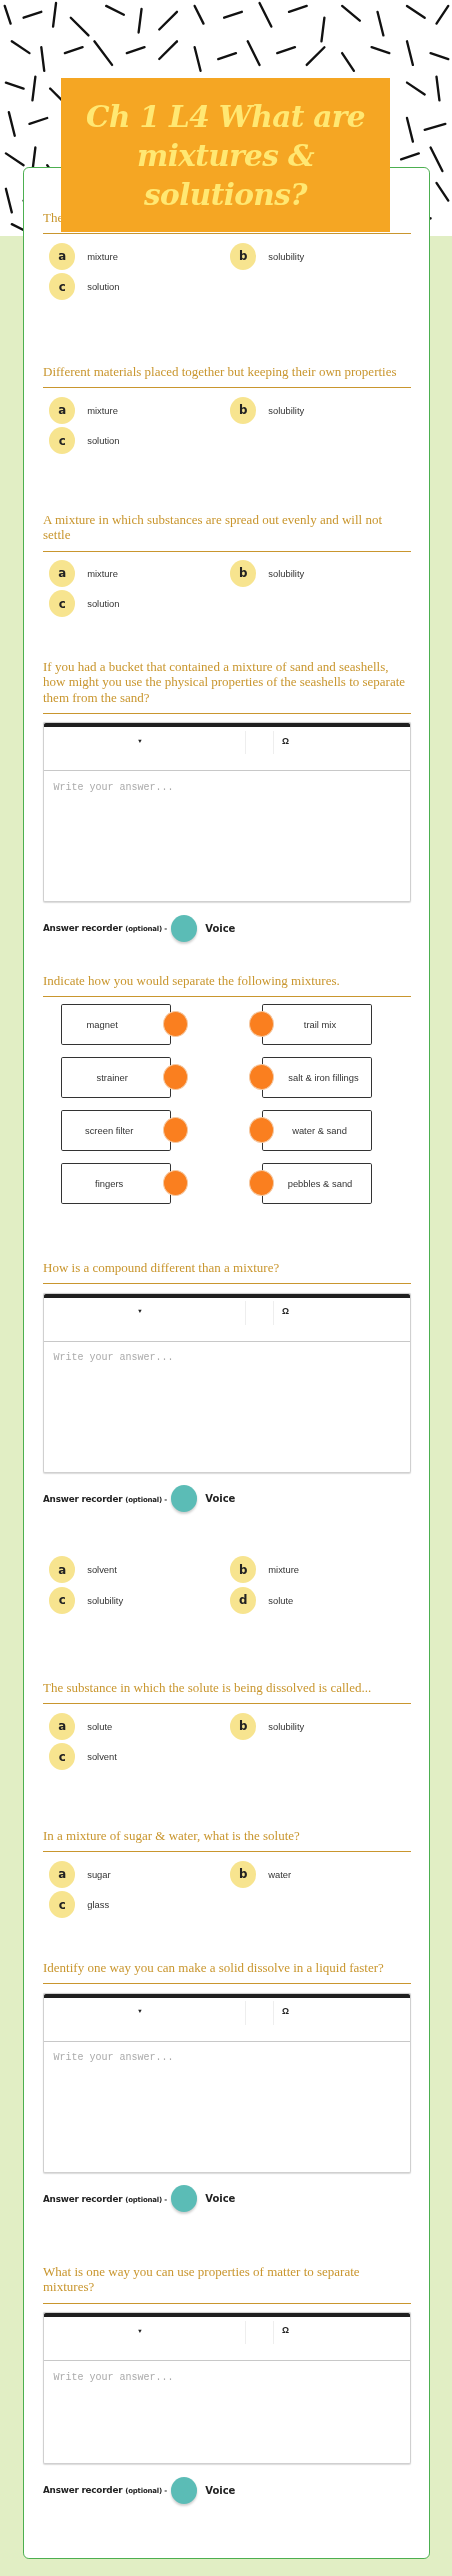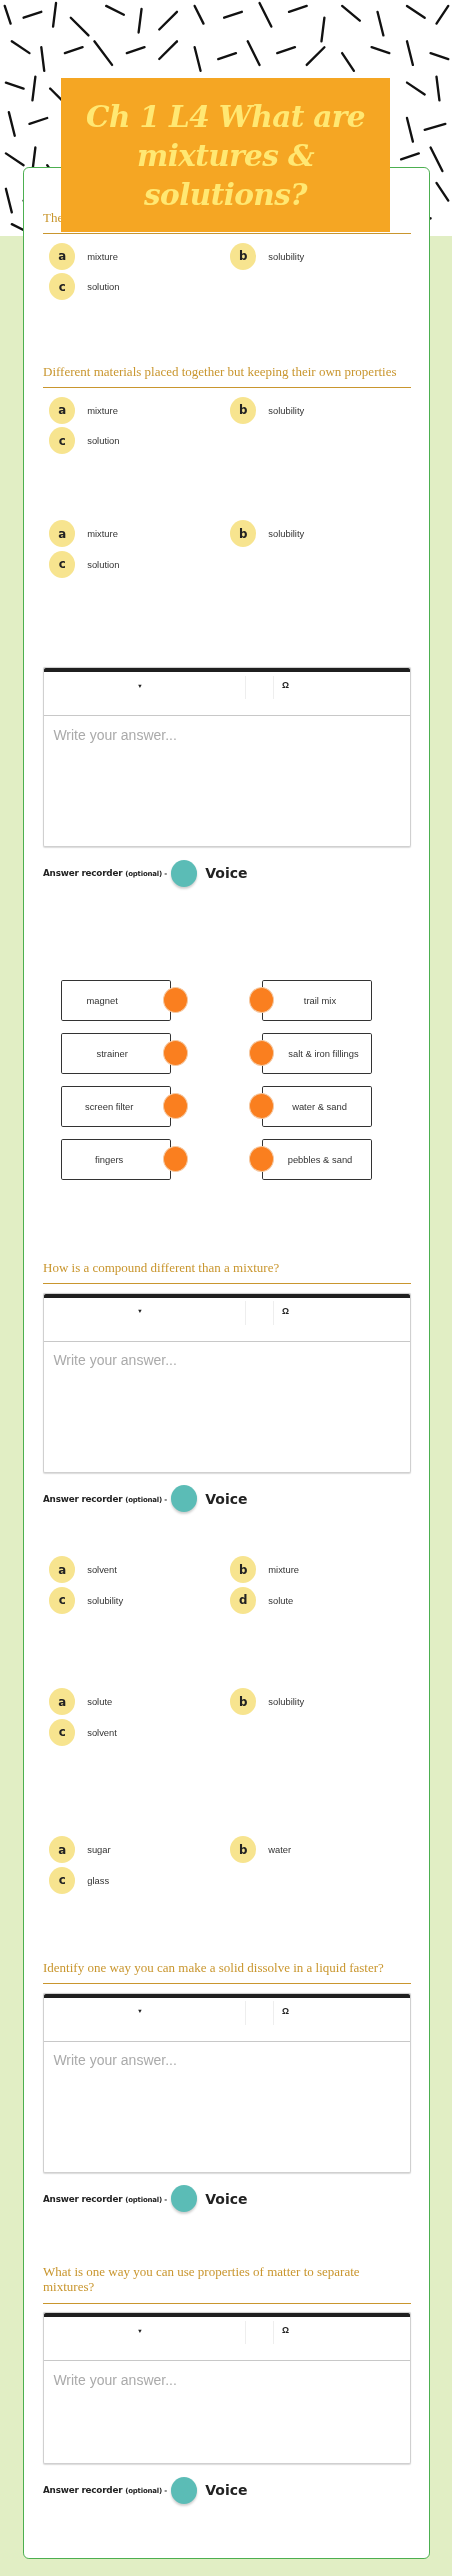--- a/index.html
+++ b/index.html
@@ -47,27 +47,27 @@
     flex-shrink: 0;
   }
   .opt-label { margin-left: 11.8px; font-size: 9.4px; color: #333; }
   .editor { margin-top: 8.2px; border: 0.6px solid #d0d0d0; border-radius: 1.8px; background: #fff; box-shadow: 0 0.6px 1.2px rgba(0,0,0,0.15); }
   .editor-top { height: 4.1px; background: #1f1f1f; border-radius: 1.8px 1.8px 0 0; }
   .toolbar { height: 44px; position: relative; border-bottom: 1.2px solid #c8c8c8; }
   .tb-caret { position: absolute; left: 93px; top: 10.6px; font-size: 5.9px; color: #222; cursor: pointer; }
   .tb-sep1 { position: absolute; left: 201px; top: 3.5px; width: 0.6px; height: 23.6px; background: #eee; }
   .tb-sep2 { position: absolute; left: 229px; top: 3.5px; width: 0.6px; height: 23.6px; background: #eee; }
   .tb-omega { position: absolute; left: 238px; top: 8.2px; font-size: 8.8px; font-weight: bold; color: #222; cursor: pointer; }
-  .answer { height: 128px; padding: 10.6px 9.4px; font-size: 14px; color: #aaa; font-family: Liberation Sans, sans-serif; width: 100%; border: none; resize: none; outline: none; background: transparent; }
+  .answer { height: 128px; padding: 10.6px 9.4px; font-size: 10px; color: #aaa; font-family: Liberation Mono, monospace; width: 100%; border: none; resize: none; outline: none; background: transparent; }
   .answer::placeholder { color: #aaa; }
   .recorder { display: flex; align-items: center; margin-top: 13px; height: 26px; }
   .rec-label { font-family: "DejaVu Sans", sans-serif; font-weight: bold; font-size: 8.8px; color: #222; letter-spacing: -0.2px; }
   .rec-opt { font-size: 7px; }
   .rec-btn { width: 26.5px; height: 27px; border-radius: 50%; background: #5bbcb6; margin-left: 3.5px; box-shadow: 0 1.8px 2.4px rgba(0,0,0,0.2); cursor: pointer; }
-  .rec-voice { margin-left: 8.2px; font-family: "DejaVu Sans", sans-serif; font-weight: bold; font-size: 14px; color: #222; }
+  .rec-voice { margin-left: 8.2px; font-family: "DejaVu Sans", sans-serif; font-weight: bold; font-size: 10px; color: #222; }
   .match { position: relative; height: 212px; }
   .mbox {
     position: absolute; width: 110px; height: 41px; border: 0.6px solid #333; border-radius: 1.8px;
     display: flex; align-items: center; justify-content: center; font-size: 9.4px; color: #333; background: #fff; cursor: pointer;
   }
   .mdot {
     position: absolute; width: 25px; height: 26px; border-radius: 50%; background: #fa7f1f;
     border: 1.2px solid #f5c9a3; cursor: pointer; z-index: 2;
   }
 </style>
@@ -169,55 +169,58 @@
           <span class="opt-label">solubility</span>
         </div>
       <div class="opt">
           <span class="badge">c</span>
           <span class="opt-label">solution</span>
         </div>
     </div>
   </section>
 
   <section class="inner" style="top:344px">
+    <div class="q-title">A mixture in which substances are spread out evenly and will not settle</div>
     <div class="opts">
       <div class="opt">
           <span class="badge">a</span>
           <span class="opt-label">mixture</span>
         </div>
       <div class="opt">
           <span class="badge">b</span>
           <span class="opt-label">solubility</span>
         </div>
       <div class="opt">
           <span class="badge">c</span>
           <span class="opt-label">solution</span>
         </div>
     </div>
   </section>
 
   <section class="inner" style="top:491px">
+    <div class="q-title">If you had a bucket that contained a mixture of sand and seashells, how might you use the physical properties of the seashells to separate them from the sand?</div>
     <div class="editor">
       <div class="editor-top"></div>
       <div class="toolbar">
         <span class="tb-caret">▼</span>
         <span class="tb-sep1"></span>
         <span class="tb-sep2"></span>
         <span class="tb-omega">Ω</span>
       </div>
       <textarea class="answer" placeholder="Write your answer..." style=""></textarea>
     </div>
     <div class="recorder">
       <span class="rec-label"><span>Answer recorder</span> <span class="rec-opt">(optional) -</span></span>
       <span class="rec-btn"></span>
       <span class="rec-voice">Voice</span>
     </div>
   </section>
 
   <section class="inner" style="top:805px">
+    <div class="q-title">Indicate how you would separate the following mixtures.</div>
     <div class="match">
       <div class="mbox" style="left:17.7px;top:7px">
           <span style="margin-right:27px">magnet</span>
         </div>
       <div class="mdot" style="left:120px;top:14px"></div>
       <div class="mbox" style="left:17.7px;top:60px">
           <span style="margin-right:7px">strainer</span>
         </div>
       <div class="mdot" style="left:120px;top:67px"></div>
       <div class="mbox" style="left:17.7px;top:113px">
@@ -282,37 +285,39 @@
           <span class="opt-label">solubility</span>
         </div>
       <div class="opt">
           <span class="badge">d</span>
           <span class="opt-label">solute</span>
         </div>
     </div>
   </section>
 
   <section class="inner" style="top:1512px">
+    <div class="q-title">The substance in which the solute is being dissolved is called...</div>
     <div class="opts">
       <div class="opt">
           <span class="badge">a</span>
           <span class="opt-label">solute</span>
         </div>
       <div class="opt">
           <span class="badge">b</span>
           <span class="opt-label">solubility</span>
         </div>
       <div class="opt">
           <span class="badge">c</span>
           <span class="opt-label">solvent</span>
         </div>
     </div>
   </section>
 
   <section class="inner" style="top:1660px">
+    <div class="q-title">In a mixture of sugar &amp; water, what is the solute?</div>
     <div class="opts">
       <div class="opt">
           <span class="badge">a</span>
           <span class="opt-label">sugar</span>
         </div>
       <div class="opt">
           <span class="badge">b</span>
           <span class="opt-label">water</span>
         </div>
       <div class="opt">

